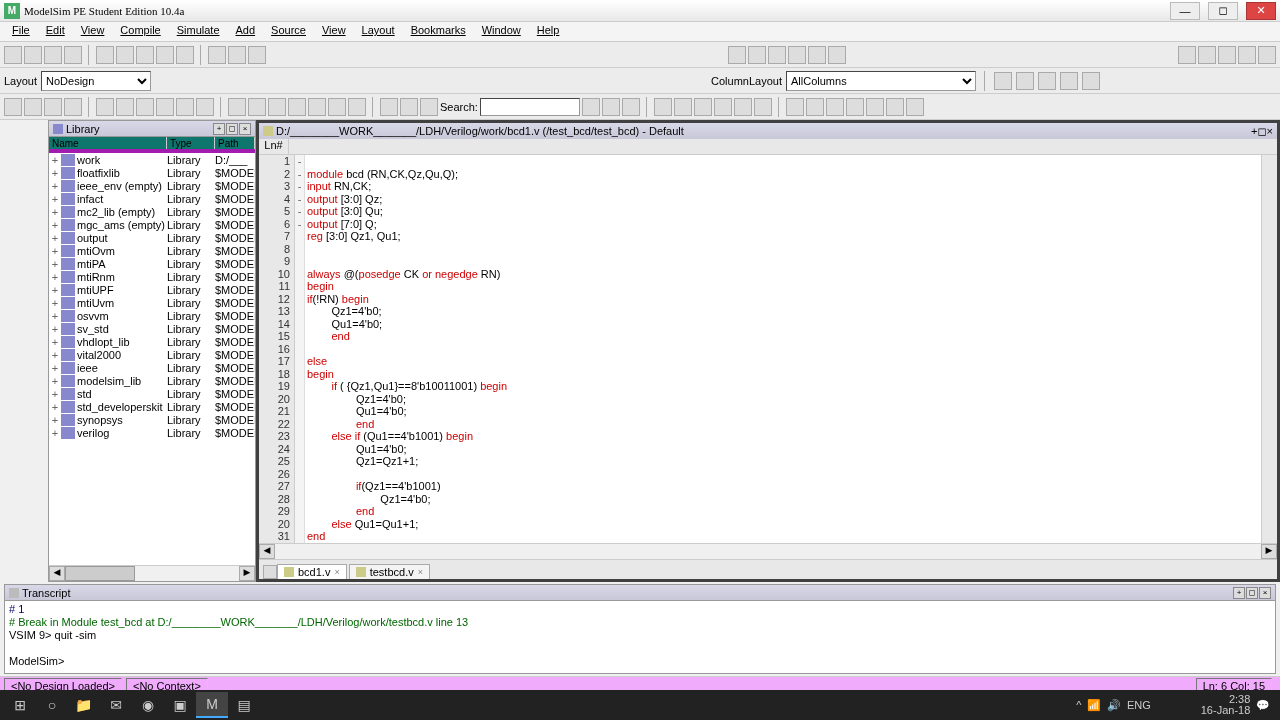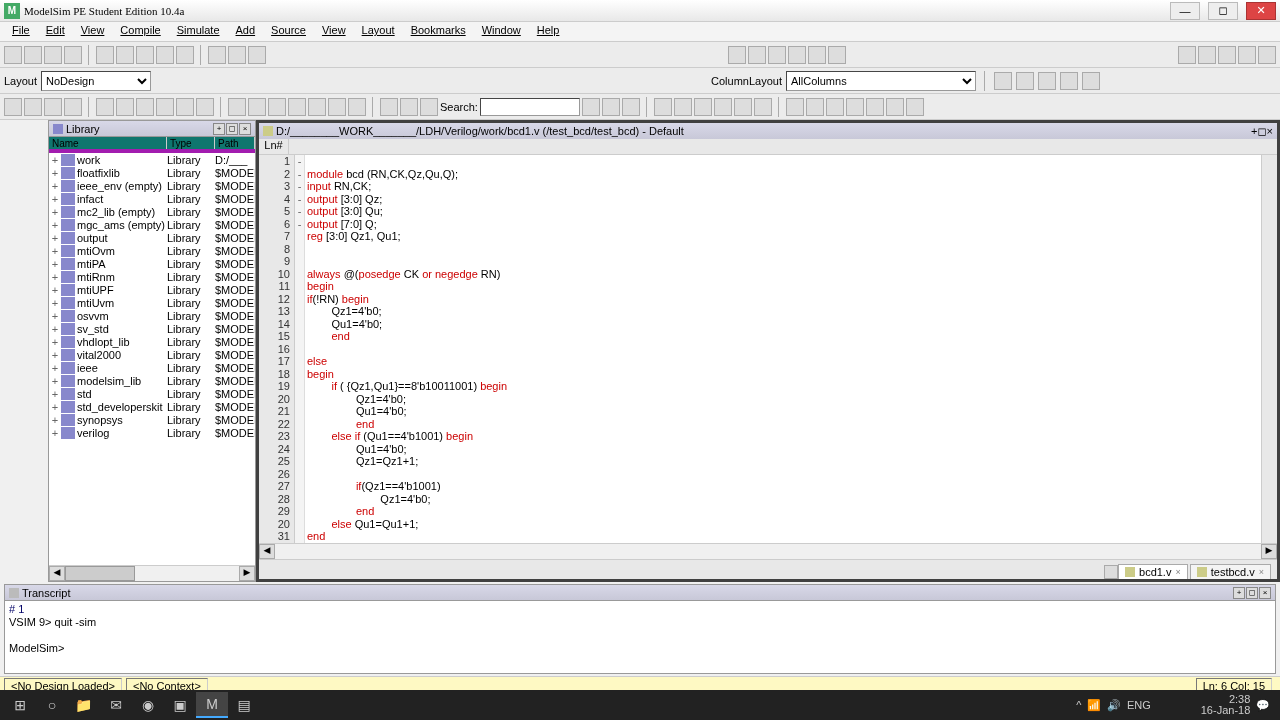--- a/index.html
+++ b/index.html
@@ -45,29 +45,29 @@
 .edhdr{background:linear-gradient(#d8d8e8,#c8c8d8);height:16px;display:flex;align-items:center;padding:0 4px;font-size:10px;}
 .edhdr .spacer{flex:1;}
 .gutterhdr{display:flex;background:#e8e8e8;height:16px;border-bottom:1px solid #ccc;}
 .gutterhdr .ln{width:30px;text-align:center;border-right:1px solid #ccc;}
 .code{flex:1;display:flex;font-family:Consolas,monospace;font-size:12px;overflow:hidden;position:relative;}
 .gutter{width:36px;background:#e8e8e8;text-align:right;padding-right:4px;color:#333;line-height:12.5px;border-right:1px solid #ccc;}
 .foldg{width:10px;background:#f4f4f4;border-right:1px solid #ddd;line-height:12.5px;font-size:9px;color:#666;text-align:center;}
 .src{flex:1;padding-left:2px;line-height:12.5px;white-space:pre;}
 .kw{color:#c00;}
 .vsbar{width:16px;background:#e8e8e8;border-left:1px solid #ccc;}
-.tabs{height:20px;background:#e8e8e8;display:flex;align-items:flex-end;padding:0 4px;border-top:1px solid #ccc;justify-content:flex-end;}
+.tabs{height:20px;background:#e8e8e8;display:flex;align-items:flex-end;padding:0 4px;border-top:1px solid #ccc;}
 .tab{background:#f4f4f4;border:1px solid #aaa;border-bottom:none;padding:1px 6px;margin-right:2px;display:flex;align-items:center;gap:4px;font-size:10px;}
 .tab.active{background:#fff;}
 .tab .x{color:#888;font-size:9px;}
 .transcript{height:90px;border:1px solid #999;margin:2px 4px;display:flex;flex-direction:column;background:#fff;}
 .trbody{flex:1;font-family:Consolas,monospace;font-size:11px;padding:2px 4px;line-height:13px;}
 .trbody .c1{color:#006;}
 .trbody .c2{color:#060;}
-.statusbar{height:18px;background:#fef9c3;border-top:1px solid #ccc;display:flex;align-items:center;padding:0 4px;font-size:10px;}
+.statusbar{height:18px;background:#f0abfc;border-top:1px solid #ccc;display:flex;align-items:center;padding:0 4px;font-size:10px;}
 .statusbar .cell{border:1px inset #ccc;padding:1px 6px;margin-right:4px;}
 .statusbar .sp{flex:1;}
 .taskbar{position:absolute;bottom:0;left:0;right:0;height:30px;background:#222;display:flex;align-items:center;padding:0 4px;}
 .taskbar .tbi{width:32px;height:26px;display:flex;align-items:center;justify-content:center;color:#ccc;font-size:14px;}
 .taskbar .tbi.active{background:#444;border-bottom:2px solid #4af;}
 .taskbar .tray{margin-left:auto;display:flex;align-items:center;gap:6px;color:#ccc;font-size:10px;padding-right:6px;}
 .tray .clock{text-align:right;line-height:11px;margin-left:44px;}
 .righttools{margin-left:auto;display:flex;gap:2px;}
 </style>
 </head>
@@ -486,20 +486,21 @@
   <div class="panelhdr">
     <span style="width:10px;height:10px;background:#bbb;margin-right:3px;"></span>
     <span>Transcript</span>
     <span class="spacer"></span>
     <span class="pbtn">+</span>
     <span class="pbtn">◻</span>
     <span class="pbtn">×</span>
   </div>
   <div class="trbody" id="trbody">
       <div class="c1"># 1</div>
+      <div class="c2"># Break in Module test_bcd at D:/________WORK_______/LDH/Verilog/work/testbcd.v line 13</div>
       <div class="">VSIM 9&gt; quit -sim</div>
       <div class="">&nbsp;</div>
       <div class="">ModelSim&gt;</div>
     </div>
 </div>
 
 <div class="statusbar">
   <span class="cell">&lt;No Design Loaded&gt;</span>
   <span class="cell">&lt;No Context&gt;</span>
   <span class="sp"></span>

